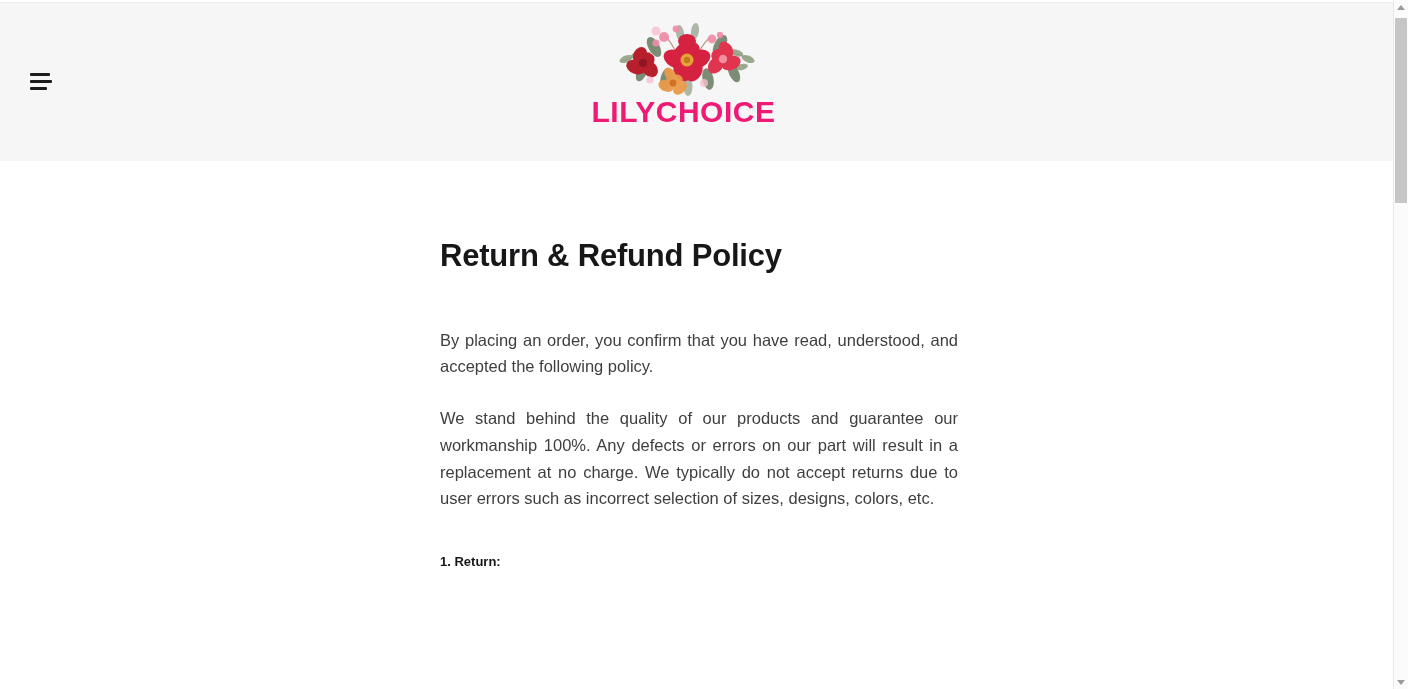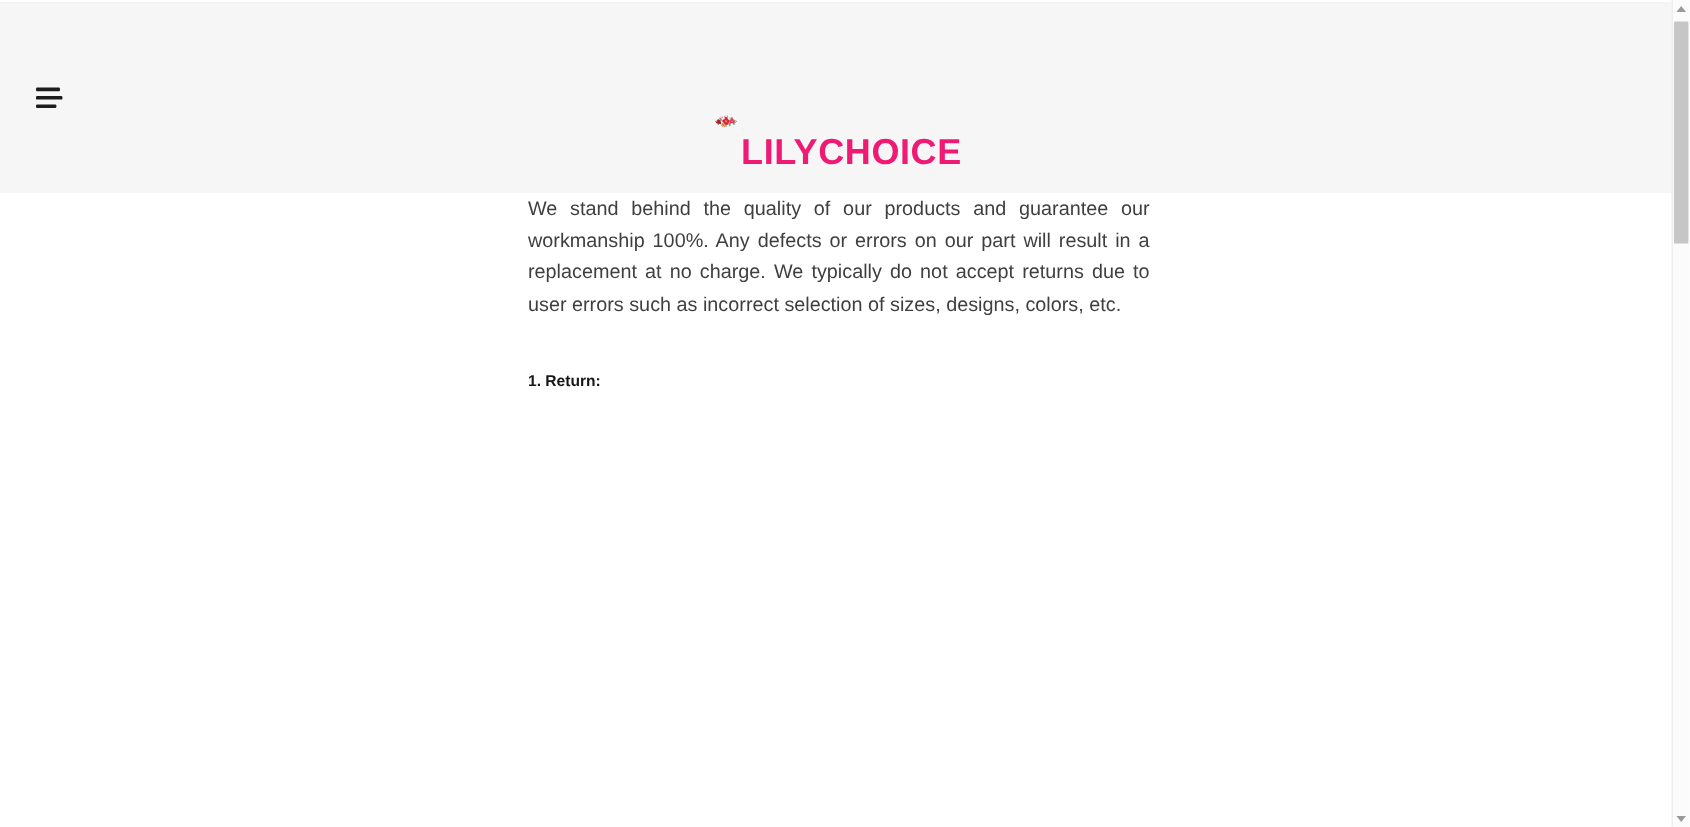--- a/index.html
+++ b/index.html
@@ -118,21 +118,22 @@
   .menu-button span.l3 { width: 17px; }
 
   .brand-logo {
     position: absolute;
     left: 50%;
     top: 14px;
     transform: translateX(-50%);
     width: 210px;
     height: 126px;
     display: flex;
-    align-items: flex-end;
+    flex-direction: column;
+    align-items: flex-start;
     justify-content: flex-start;
     text-decoration: none;
   }
   .brand-flowers { width: 190px; height: 84px; display: block; }
   .brand-word {
     margin-top: -4px;
     font-family: "Liberation Sans", sans-serif;
     font-weight: bold;
     font-size: 30px;
     letter-spacing: 0.5px;
@@ -169,21 +170,21 @@
     margin: 0;
     padding-top: 0;
     font-size: 16.5px;
     line-height: 1.62;
     color: #3f3f41;
     text-align: justify;
     text-justify: inter-word;
     font-family: "Liberation Sans", sans-serif;
   }
   .policy-para.first { margin-top: 51px; }
-  .policy-para + .policy-para { margin-top: 12px; }
+  .policy-para + .policy-para { margin-top: 25px; }
 
   .section-heading {
     margin: 0;
     margin-top: 41px;
     font-family: "Liberation Sans", sans-serif;
     font-weight: bold;
     font-size: 13px;
     line-height: 1.4;
     color: #171719;
   }
@@ -303,21 +304,23 @@
           </g>
         </svg>
         <span class="brand-word">LILYCHOICE</span>
       </a>
 
     </header>
 
     <main class="content">
       <div class="content-inner">
 
-
+        <h1 class="page-title">Return &amp; Refund Policy</h1>
+
+        <p class="policy-para first">By placing an order, you confirm that you have read, understood, and accepted the following policy.</p>
         <p class="policy-para">We stand behind the quality of our products and guarantee our workmanship 100%. Any defects or errors on our part will result in a replacement at no charge. We typically do not accept returns due to user errors such as incorrect selection of sizes, designs, colors, etc.</p>
 
         <h2 class="section-heading">1. Return:</h2>
 
       </div>
     </main>
 
   </div>
 
   <div class="scrollbar">

